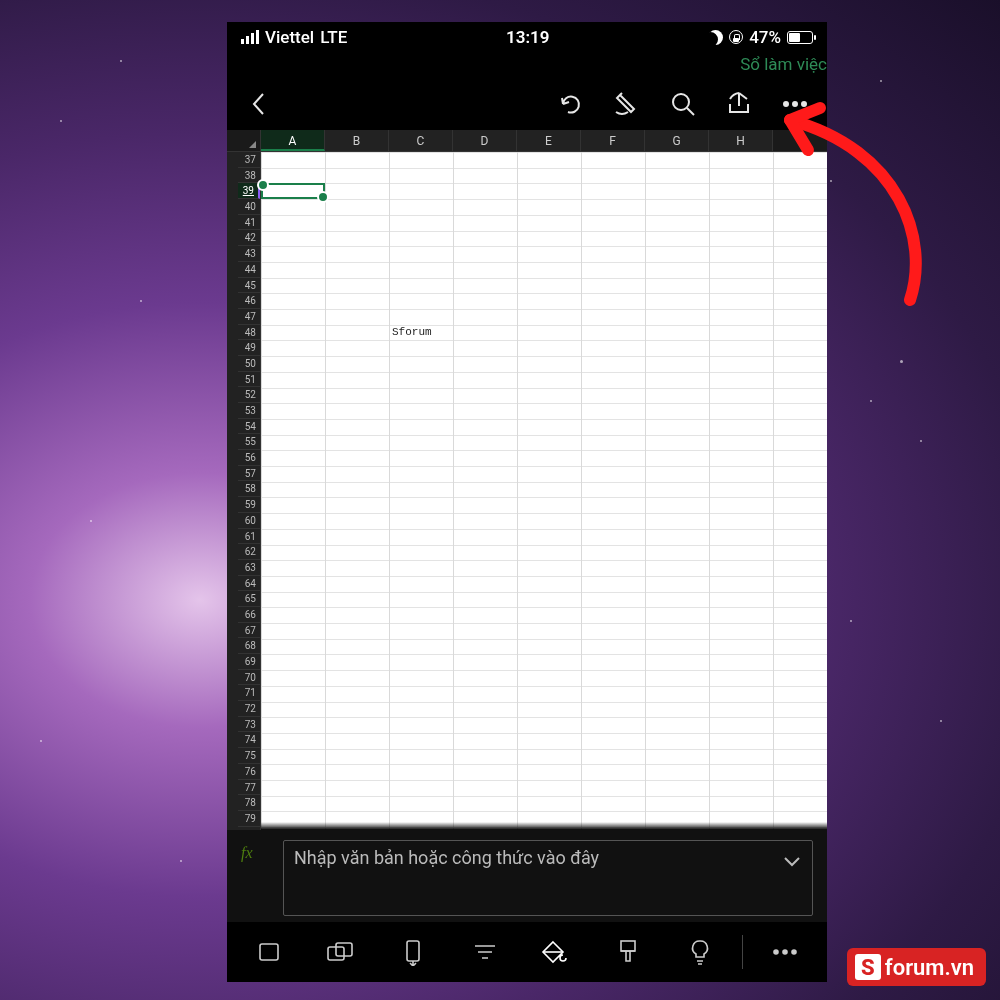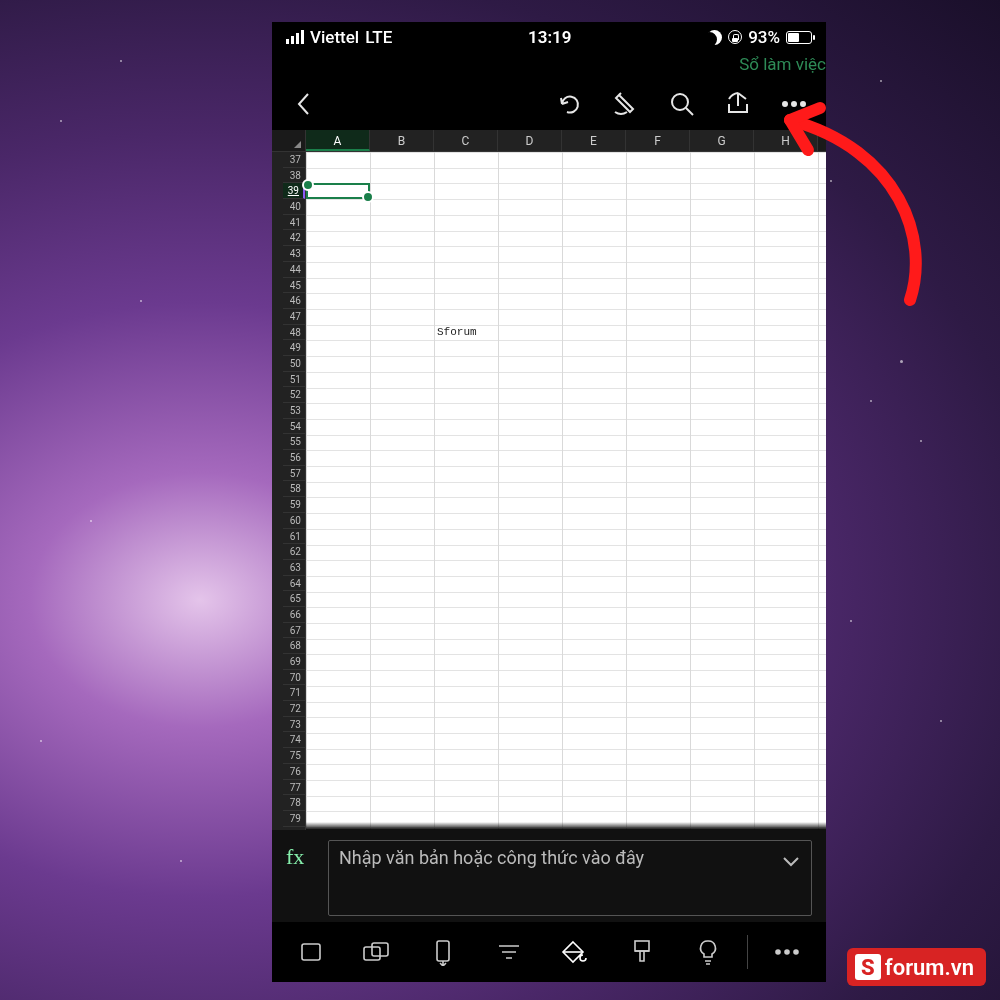--- a/index.html
+++ b/index.html
@@ -6,22 +6,22 @@
   body {
     width: 1000px; height: 1000px;
     background: radial-gradient(ellipse at 20% 60%, #e4c4ea 0%, #a569bd 15%, #6b3a8f 35%, #4a2768 55%, #2e1a45 75%, #1a0f2a 100%);
     position: relative; overflow: hidden;
     font-family: -apple-system, "Segoe UI", Roboto, sans-serif;
   }
   
   .stars { position: absolute; inset: 0; }
   .stars span { position: absolute; width: 2px; height: 2px; background: #fff; border-radius: 50%; opacity: .6; }
   .phone {
-    position: absolute; left: 227px; top: 22px; width: 554px; height: 960px;
-    background: #000; display: flex; flex-direction: column; margin-left: 45px;
+    position: absolute; left: 227px; top: 22px; width: 600px; height: 960px;
+    background: #000; display: flex; flex-direction: column;
   }
   
   .statusbar {
     height: 30px; display: flex; align-items: center; justify-content: space-between;
     padding: 0 14px; color: #fff; font-size: 17px; font-weight: 500;
   }
   .status-left, .status-right { display: flex; align-items: center; gap: 6px; }
   .signal { display: inline-flex; align-items: flex-end; gap: 2px; }
   .signal i { width: 3px; background: #fff; display: block; }
   .signal i:nth-child(1){height:5px} .signal i:nth-child(2){height:8px}
@@ -58,21 +58,21 @@
       repeating-linear-gradient(to right, #d9d9d9 0 1px, transparent 1px 64px),
       repeating-linear-gradient(to bottom, #e3e3e3 0 1px, transparent 1px 15.7px);
   }
   .sel-cell{ position:absolute; left:0; top:31.4px; width:64px; height:15.7px; border:2px solid #1a7f4a; background:#fff;}
   .sel-cell .h1{ position:absolute; left:-6px; top:-6px; width:12px; height:12px; background:#1a7f4a; border:2px solid #fff; border-radius:50%;}
   .sel-cell .h2{ position:absolute; right:-6px; bottom:-6px; width:12px; height:12px; background:#1a7f4a; border:2px solid #fff; border-radius:50%;}
   .cellval{ position:absolute; font-size:11px; color:#222; line-height:15.7px; padding-left:3px;}
   .gridfade{ position:absolute; left:0; right:0; bottom:0; height:8px; background:linear-gradient(transparent,#000);}
   
   .fxbar{ height:92px; background:#111; display:flex; padding:10px 14px 0; gap:10px;}
-  .fxicon{ width:32px; color:#86efac; font-size:22px; padding-top:4px; font-family: Georgia, serif;}
+  .fxicon{ width:32px; color:#4d7c0f; font-style:italic; font-size:16px; padding-top:4px; font-family: Georgia, serif;}
   .fxfield{ flex:1; border:1px solid #555; border-radius:2px; padding:6px 10px; color:#bbb; font-size:18px; display:flex; align-items:flex-start; justify-content:space-between; height:76px;}
   .fxfield .chv{ padding-top:4px;}
   
   .bottombar{ height:60px; background:#000; display:flex; align-items:center; padding:0 6px;}
   .bbtn{ flex:1; display:flex; align-items:center; justify-content:center; color:#ccc;}
   .bbtn svg{ stroke:#ccc; fill:none; stroke-width:1.6;}
   .bbtn.active svg{ stroke:#fff;}
   .vdiv{ width:1px; height:34px; background:#444; margin:0 6px;}
   
   .arrow-annot{ position:absolute; left:760px; top:100px; width:180px; height:220px; pointer-events:none;}
@@ -111,21 +111,21 @@
           <i></i>
           <i></i>
         </span>
       <span>Viettel</span>
       <span>LTE</span>
     </div>
     <div style="font-weight:600">13:19</div>
     <div class="status-right">
       <span class="moon"></span>
       <span class="lock-rot"></span>
-      <span>93%</span>
+      <span>47%</span>
       <span class="battery">
           <span class="shell">
             <span class="fill"></span>
           </span>
         </span>
     </div>
   </div>
 
   <div class="doc-title">Sổ làm việc</div>
 

